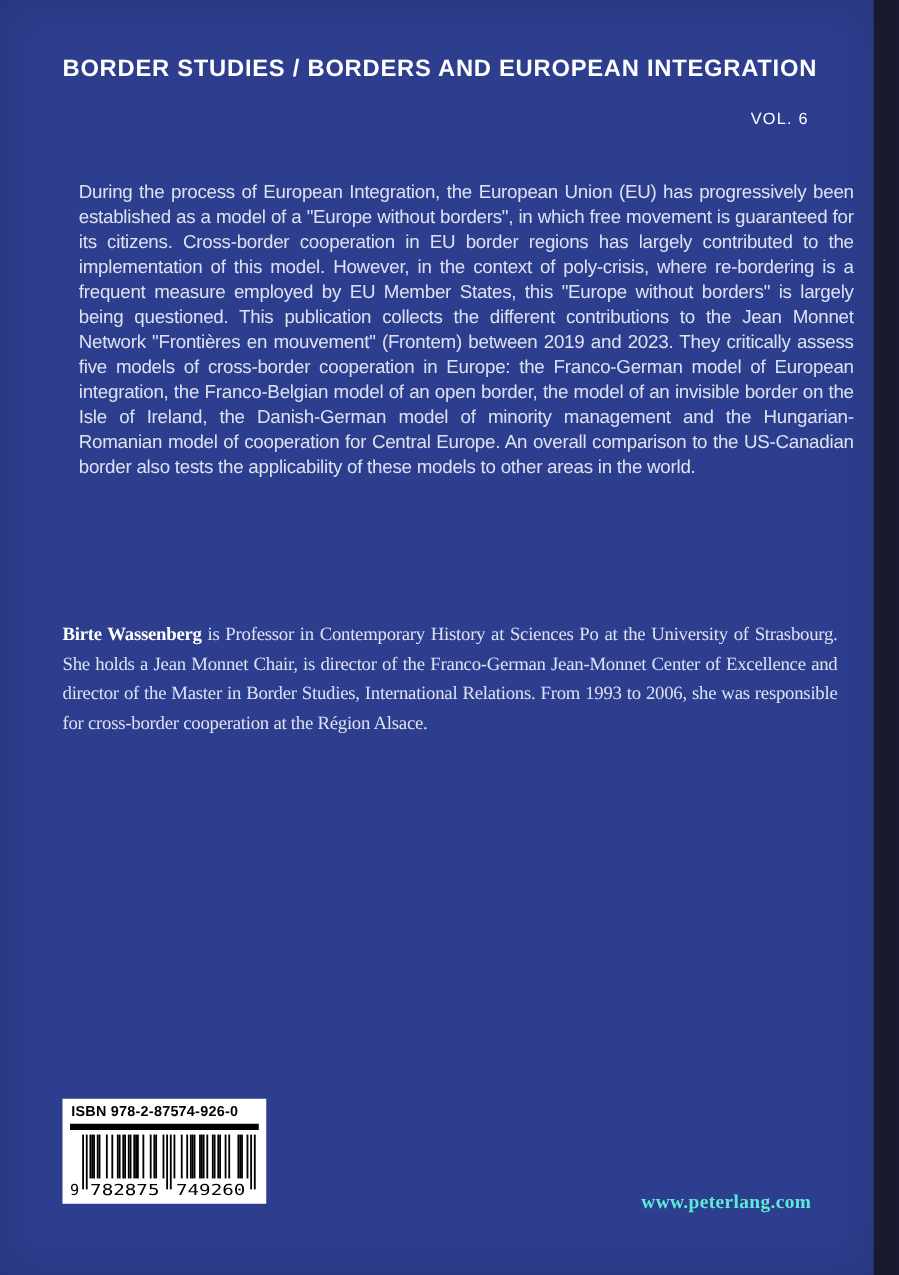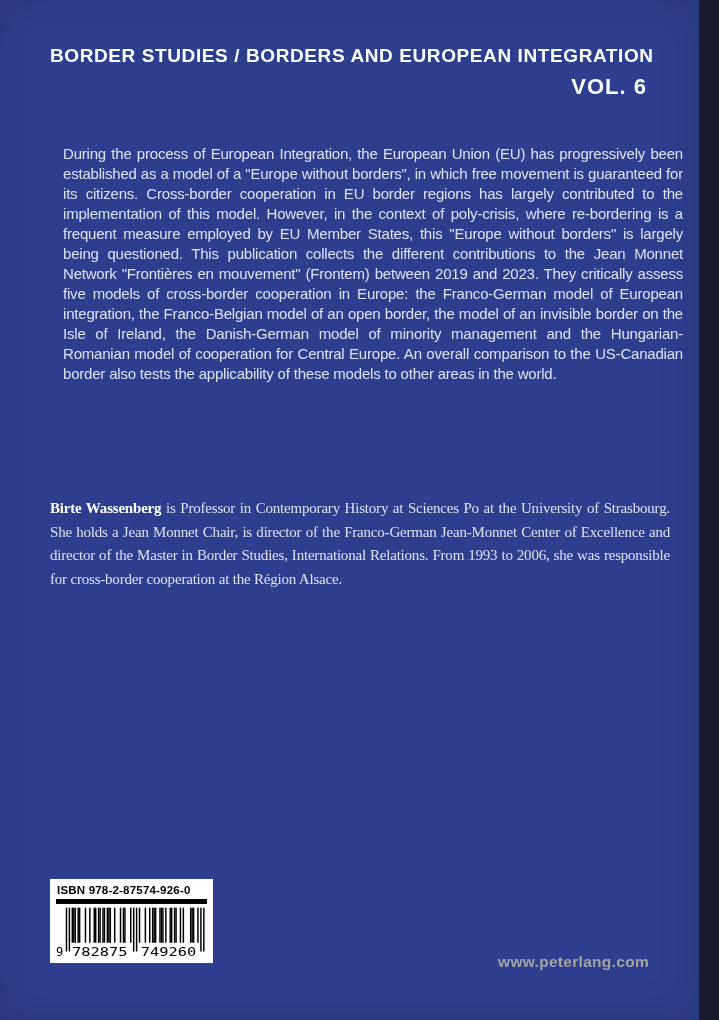--- a/index.html
+++ b/index.html
@@ -24,26 +24,26 @@
   }
   .series-title {
     font-size: 19px;
     font-weight: bold;
     color: var(--title, #ffffff);
     letter-spacing: 0.6px;
     text-align: center;
     white-space: nowrap;
   }
   .volume {
-    font-size: 22px;
-    font-weight: bold;
+    font-size: 13px;
+    font-weight: normal;
     color: var(--title, #ffffff);
     letter-spacing: 1px;
     text-align: right;
-    margin-top: 7px;
+    margin-top: 20px;
     padding-right: 2px;
   }
   .description {
     position: absolute;
     top: 131px;
     left: 50px;
     width: 620px;
     margin: 13px;
     color: var(--body, #dde2f1);
     font-size: 15px;
@@ -87,24 +87,25 @@
     margin-bottom: 3px;
     white-space: nowrap;
   }
   .barcode-svg {
     display: block;
   }
   .website {
     position: absolute;
     right: 50px;
     top: 953px;
-    color: #a3a3a3;
+    color: #5eead4;
     font-weight: bold;
     font-size: 15.5px;
     letter-spacing: 0.3px;
+    font-family: Liberation Serif, serif;
   }
 </style>
 </head>
 <body>
 
 <div class="cover" style="--bg: #2d3e8f; --title: #ffffff; --body: #dde2f1; --barcodebg: #ffffff;">
 
   <header class="title-block">
     <div class="series-title">BORDER STUDIES / BORDERS AND EUROPEAN INTEGRATION</div>
     <div class="volume">VOL. 6</div>

